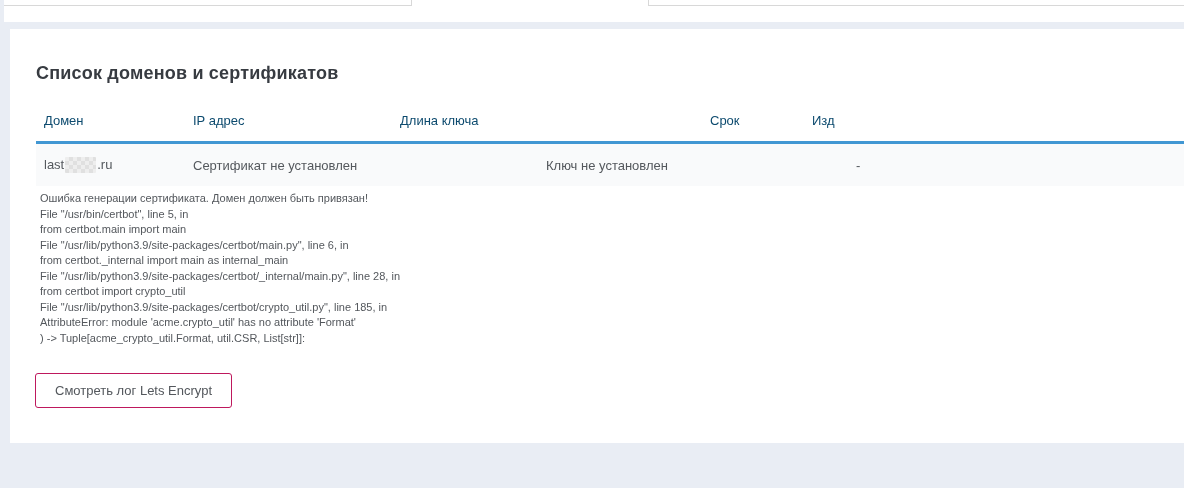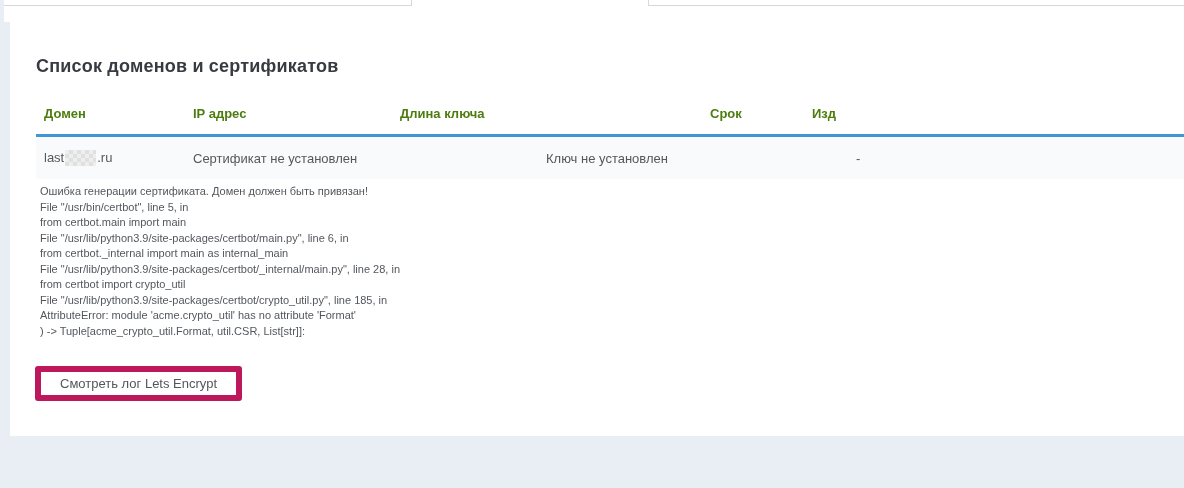--- a/index.html
+++ b/index.html
@@ -12,33 +12,33 @@
   }
   
   .tab-strip{position:absolute;left:4px;top:0;right:0;height:22px;background:#ffffff;}
   .tab-hline-left{position:absolute;left:0;top:5px;width:407px;height:0;border-top:1px solid #d8d8d8;}
   .tab-hline-right{position:absolute;left:644px;right:0;top:5px;height:0;border-top:1px solid #d8d8d8;}
   .tab-vline-l{position:absolute;left:407px;top:0;height:6px;width:0;border-left:1px solid #d8d8d8;}
   .tab-vline-r{position:absolute;left:644px;top:0;height:6px;width:0;border-left:1px solid #d8d8d8;}
   .active-tab{position:absolute;left:408px;top:0;width:236px;height:22px;background:#ffffff;}
 
   
-  .card{position:absolute;left:10px;top:22px;width:1174px;height:414px;background:#ffffff;}
+  .card{position:absolute;left:10px;top:29px;width:1174px;height:414px;background:#ffffff;}
 
   .page-title{
     position:absolute;left:26px;top:22px;
     font-size:18px;font-weight:bold;color:#373b41;letter-spacing:.2px;
   }
 
   
   .domains-table{position:absolute;left:26px;top:72px;right:0;}
   .thead{display:flex;border-bottom:3px solid #4197d3;}
   .thead .cell{
     padding:12px 8px 13px 8px;
-    font-size:13px;font-weight:bold;color:#4d7c0f;
+    font-size:13px;font-weight:normal;color:#0c4a6e;
     white-space:nowrap;overflow:hidden;
   }
   .trow{display:flex;background:#f9fafb;height:42px;align-items:center;}
   .trow .cell{
     padding:0 8px;font-size:13px;color:#54585d;
     white-space:nowrap;overflow:hidden;
   }
   .c1{width:133px;flex:none;}
   .c2{width:191px;flex:none;}
   .c3{width:337px;flex:none;}
@@ -61,21 +61,21 @@
   .error-block{
     position:absolute;left:30px;top:162px;right:20px;
     font-size:11px;line-height:15.5px;color:#53575c;
   }
   .error-line{white-space:nowrap;}
 
   
   .log-button{
     position:absolute;left:25px;top:344px;
     height:35px;padding:0 19px;
-    background:#ffffff;border:6px solid #be185d;border-radius:3px;
+    background:#ffffff;border:1px solid #be185d;border-radius:3px;
     font-family:"Liberation Sans", sans-serif;
     font-size:13px;color:#53575c;
     cursor:pointer;
   }
 </style>
 </head>
 <body>
 
 <div class="tab-strip">
   <div class="tab-hline-left"></div>

